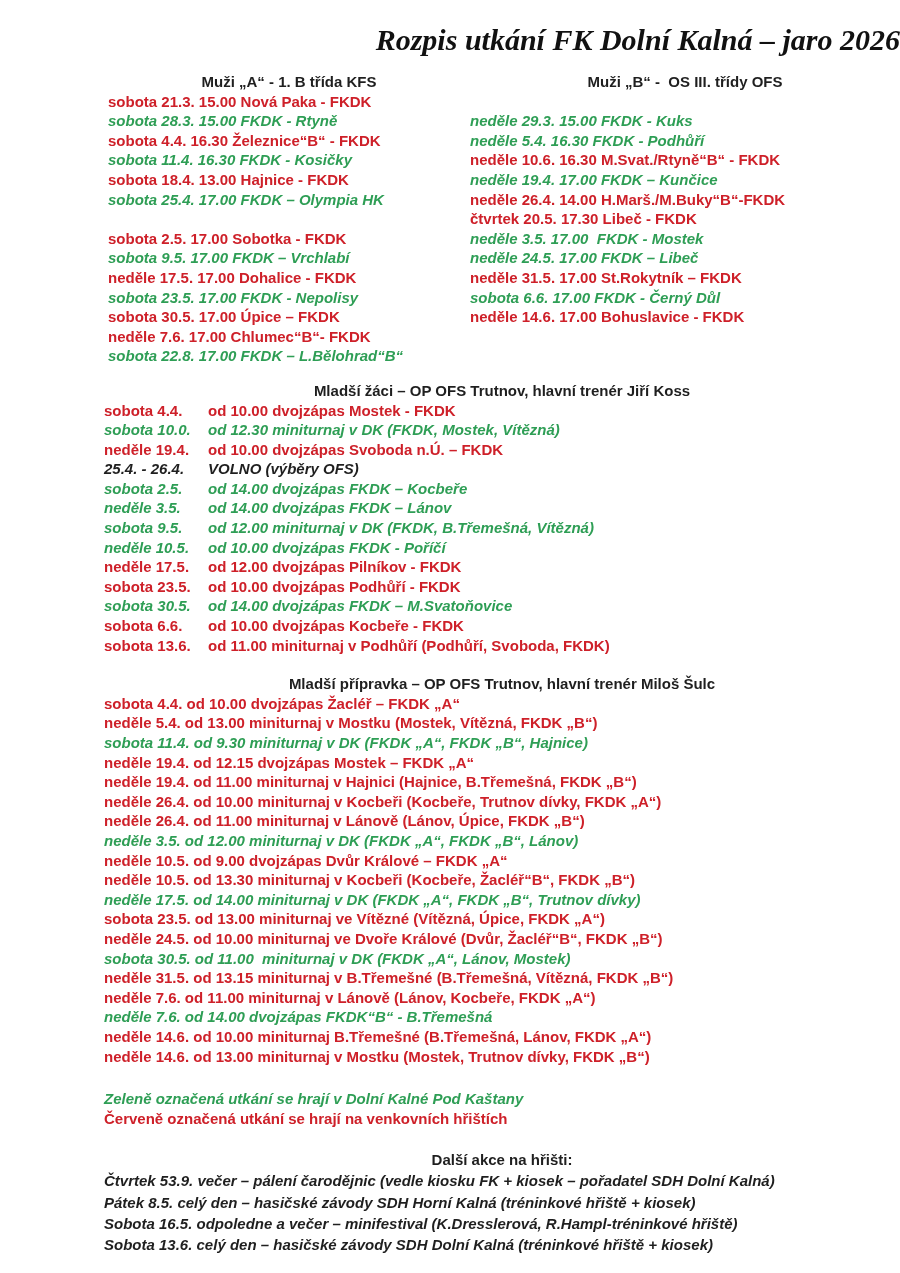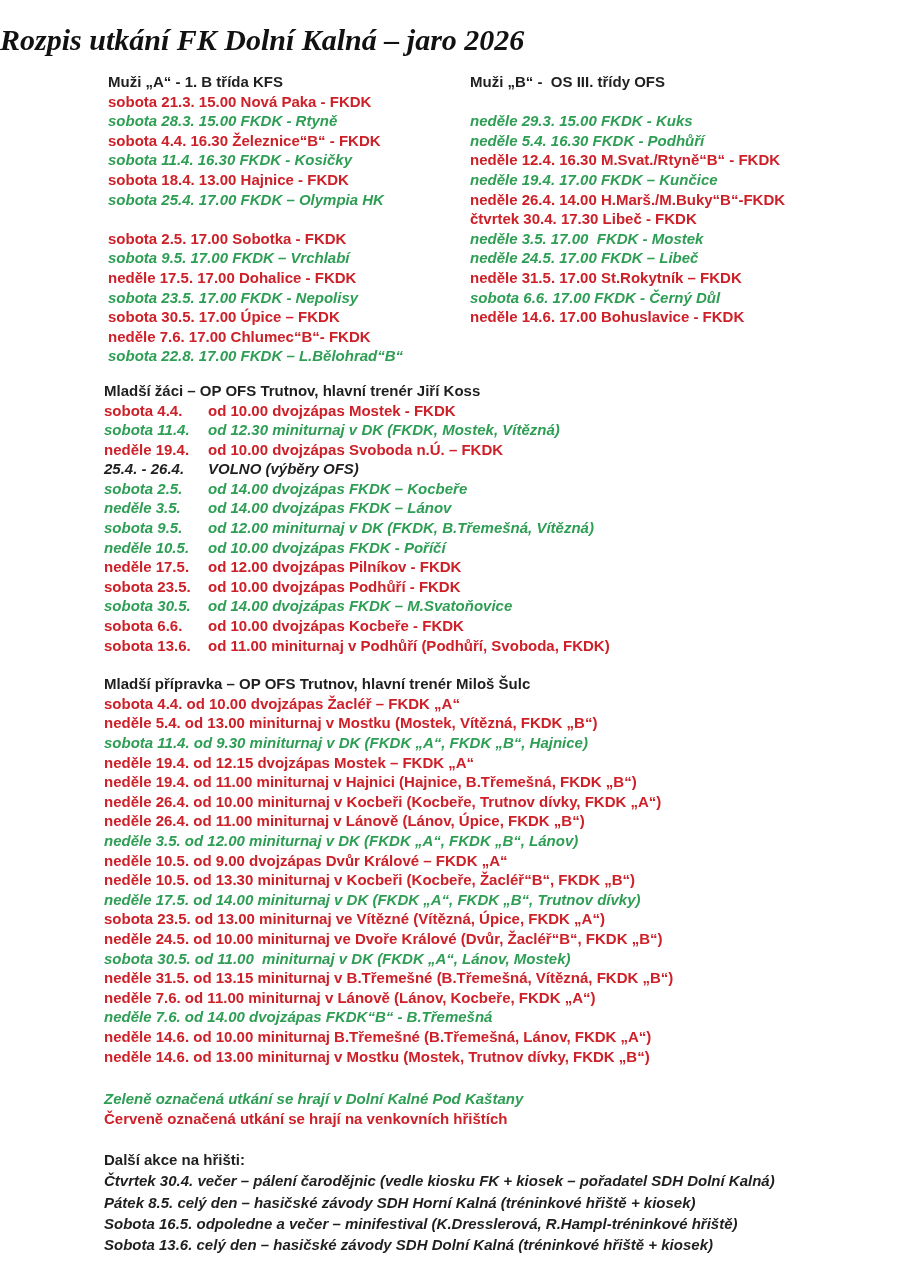--- a/index.html
+++ b/index.html
@@ -7,27 +7,27 @@
     width:900px;height:1273px;overflow:hidden;
     font-family:"Liberation Sans",sans-serif;
     font-weight:700;
     color:var(--black,#1f1f1f);
   }
   .page{padding-top:22px;}
   .title{
     font-family:"Liberation Serif",serif;
     font-style:italic;font-weight:700;
     font-size:30px;line-height:36px;
-    text-align:left;margin:0 0 14px 0;color:#111;
+    text-align:right;margin:0 0 14px 0;color:#111;
   }
   .line{font-size:15px;line-height:19.6px;white-space:pre;}
   .t-green{color:var(--green,#2e9e55);font-style:italic;}
   .t-red{color:var(--red,#ce2029);}
   .t-black{color:var(--black,#1f1f1f);font-style:italic;}
-  .col-header,.sec-header{color:var(--black,#1f1f1f);}
+  .col-header,.sec-header{color:var(--black,#1f1f1f);text-align:center;}
   .men{margin-left:108px;display:flex;}
   .col-a{width:362px;flex:0 0 362px;}
   .col-b{flex:1;}
   .sec{margin-left:104px;}
   .youth{margin-top:15px;}
   .prep{margin-top:19px;}
   .legend{margin-top:23px;}
   .events{margin-top:21px;}
   .events .line{line-height:21.2px;}
   .date-cell{display:inline-block;width:104px;}
@@ -57,38 +57,38 @@
           <div class="line t-red"><span>neděle 7.6. 17.00 Chlumec“B“- FKDK</span></div>
           <div class="line t-green"><span>sobota 22.8. 17.00 FKDK – L.Bělohrad“B“</span></div>
         </div>
     </div>
     <div class="col-b">
       <div class="line col-header">Muži „B“ -  OS III. třídy OFS</div>
       <div>
           <div class="line"> </div>
           <div class="line t-green"><span>neděle 29.3. 15.00 FKDK - Kuks</span></div>
           <div class="line t-green"><span>neděle 5.4. 16.30 FKDK - Podhůří</span></div>
-          <div class="line t-red"><span>neděle 12.4. 16.30 M.Svat./Rtyně“B“ - FKDK</span></div>
+          <div class="line t-red"><span>neděle 10.6. 16.30 M.Svat./Rtyně“B“ - FKDK</span></div>
           <div class="line t-green"><span>neděle 19.4. 17.00 FKDK – Kunčice</span></div>
           <div class="line t-red"><span>neděle 26.4. 14.00 H.Marš./M.Buky“B“-FKDK</span></div>
-          <div class="line t-red"><span>čtvrtek 30.4. 17.30 Libeč - FKDK</span></div>
+          <div class="line t-red"><span>čtvrtek 20.5. 17.30 Libeč - FKDK</span></div>
           <div class="line t-green"><span>neděle 3.5. 17.00  FKDK - Mostek</span></div>
           <div class="line t-green"><span>neděle 24.5. 17.00 FKDK – Libeč</span></div>
           <div class="line t-red"><span>neděle 31.5. 17.00 St.Rokytník – FKDK</span></div>
           <div class="line t-green"><span>sobota 6.6. 17.00 FKDK - Černý Důl</span></div>
           <div class="line t-red"><span>neděle 14.6. 17.00 Bohuslavice - FKDK</span></div>
         </div>
     </div>
   </div>
 
   <div class="sec youth">
     <div class="line sec-header">Mladší žáci – OP OFS Trutnov, hlavní trenér Jiří Koss</div>
     <div>
         <div class="line t-red"><span class="date-cell">sobota 4.4.</span><span>od 10.00 dvojzápas Mostek - FKDK</span></div>
-        <div class="line t-green"><span class="date-cell">sobota 11.4.</span><span>od 12.30 miniturnaj v DK (FKDK, Mostek, Vítězná)</span></div>
+        <div class="line t-green"><span class="date-cell">sobota 10.0.</span><span>od 12.30 miniturnaj v DK (FKDK, Mostek, Vítězná)</span></div>
         <div class="line t-red"><span class="date-cell">neděle 19.4.</span><span>od 10.00 dvojzápas Svoboda n.Ú. – FKDK</span></div>
         <div class="line t-black"><span class="date-cell">25.4. - 26.4.</span><span>VOLNO (výběry OFS)</span></div>
         <div class="line t-green"><span class="date-cell">sobota 2.5.</span><span>od 14.00 dvojzápas FKDK – Kocbeře</span></div>
         <div class="line t-green"><span class="date-cell">neděle 3.5.</span><span>od 14.00 dvojzápas FKDK – Lánov</span></div>
         <div class="line t-green"><span class="date-cell">sobota 9.5.</span><span>od 12.00 miniturnaj v DK (FKDK, B.Třemešná, Vítězná)</span></div>
         <div class="line t-green"><span class="date-cell">neděle 10.5.</span><span>od 10.00 dvojzápas FKDK - Poříčí</span></div>
         <div class="line t-red"><span class="date-cell">neděle 17.5.</span><span>od 12.00 dvojzápas Pilníkov - FKDK</span></div>
         <div class="line t-red"><span class="date-cell">sobota 23.5.</span><span>od 10.00 dvojzápas Podhůří - FKDK</span></div>
         <div class="line t-green"><span class="date-cell">sobota 30.5.</span><span>od 14.00 dvojzápas FKDK – M.Svatoňovice</span></div>
         <div class="line t-red"><span class="date-cell">sobota 6.6.</span><span>od 10.00 dvojzápas Kocbeře - FKDK</span></div>
@@ -122,19 +122,19 @@
   </div>
 
   <div class="sec legend">
     <div class="line t-green">Zeleně označená utkání se hrají v Dolní Kalné Pod Kaštany</div>
     <div class="line t-red">Červeně označená utkání se hrají na venkovních hřištích</div>
   </div>
 
   <div class="sec events">
     <div class="line sec-header">Další akce na hřišti:</div>
     <div>
-        <div class="line t-black">Čtvrtek 30.4. večer – pálení čarodějnic (vedle kiosku FK + kiosek – pořadatel SDH Dolní Kalná)</div>
+        <div class="line t-black">Čtvrtek 53.9. večer – pálení čarodějnic (vedle kiosku FK + kiosek – pořadatel SDH Dolní Kalná)</div>
         <div class="line t-black">Pátek 8.5. celý den – hasičské závody SDH Horní Kalná (tréninkové hřiště + kiosek)</div>
         <div class="line t-black">Sobota 16.5. odpoledne a večer – minifestival (K.Dresslerová, R.Hampl-tréninkové hřiště)</div>
         <div class="line t-black">Sobota 13.6. celý den – hasičské závody SDH Dolní Kalná (tréninkové hřiště + kiosek)</div>
       </div>
   </div>
 </div>
 
 </body></html>

